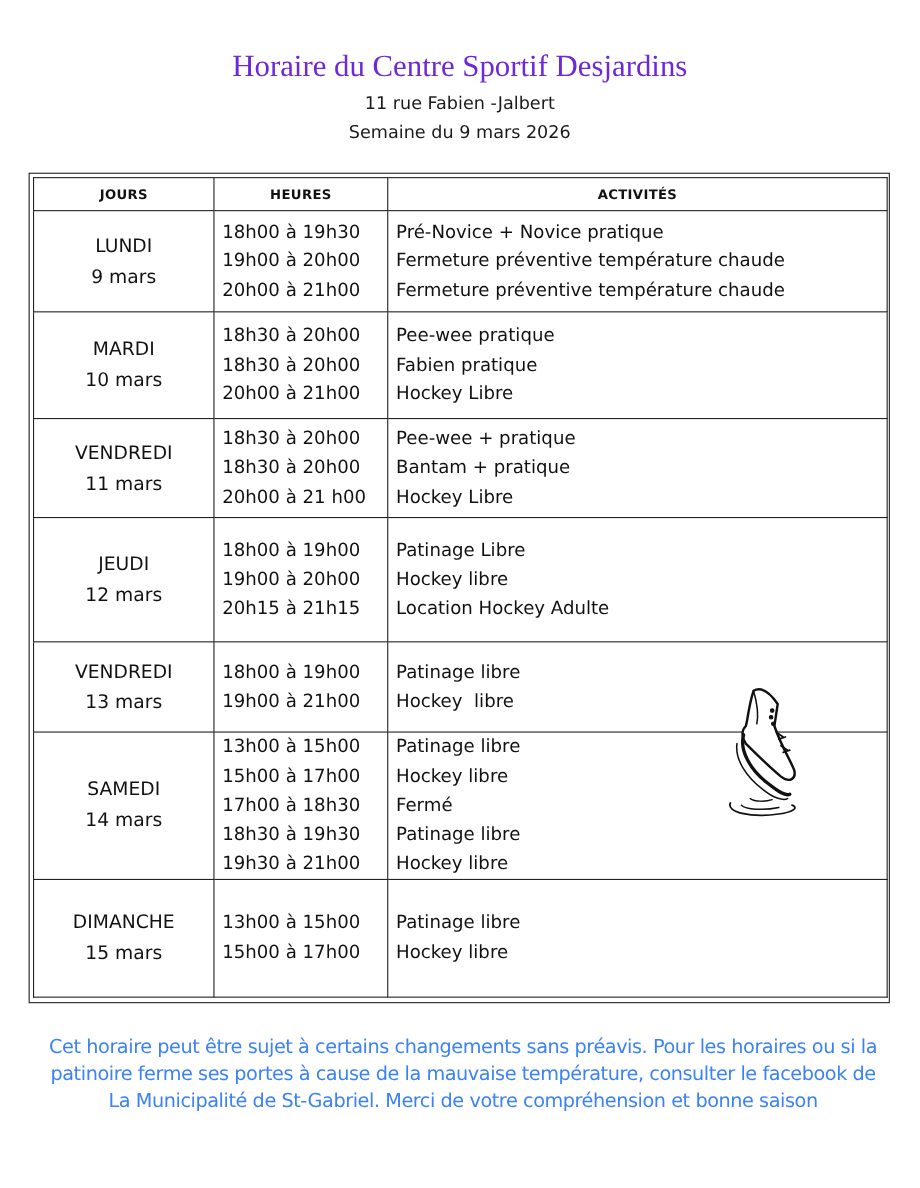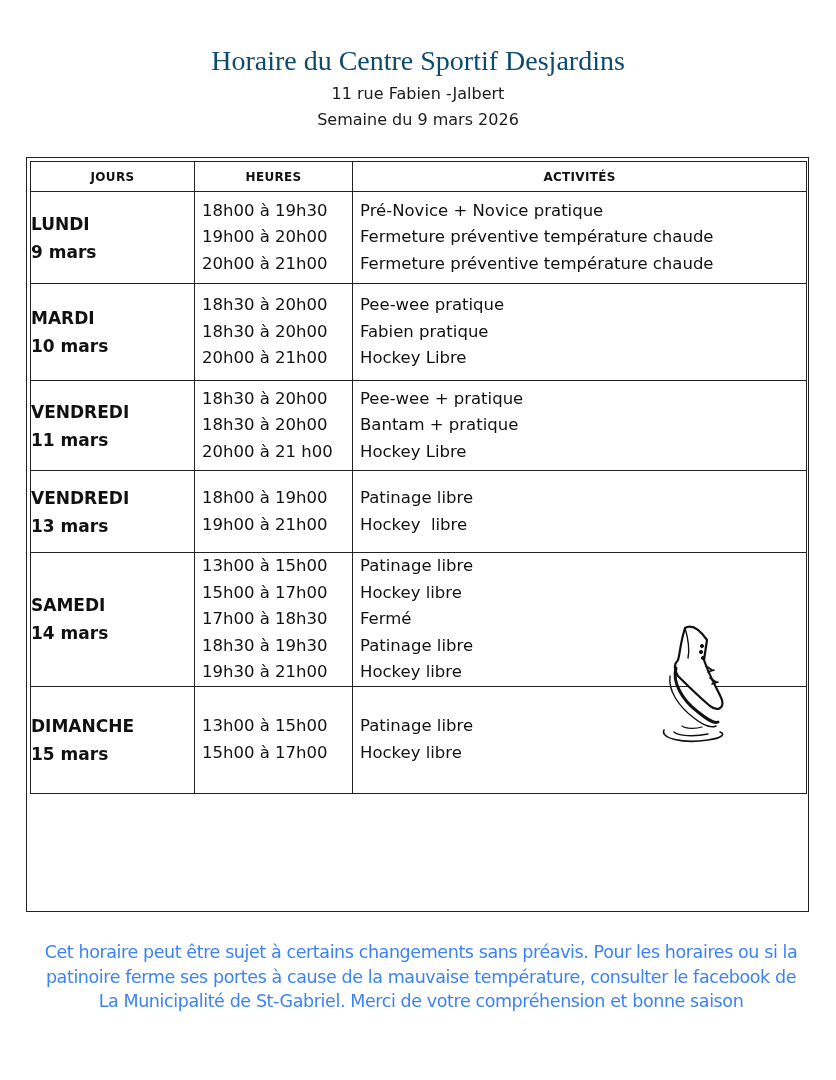--- a/index.html
+++ b/index.html
@@ -1,32 +1,32 @@
 <!DOCTYPE html>
 <html><head>
   <meta charset="utf-8">
   <style>
     html, body { margin: 0; padding: 0; background: #ffffff; }
     body { width: 836px; height: 1080px; position: relative; overflow: hidden; color: #111; }
     .title { position: absolute; left: 0; width: 836px; top: 44px; text-align: center;
-             font-family: "Liberation Serif", serif; font-size: 28px; line-height: 34px; color: #0c4a6e; }
+             font-family: "Liberation Serif", serif; font-size: 28px; line-height: 34px; color: #6d28d9; }
     .sub { position: absolute; left: 0; width: 836px; text-align: center;
            font-family: "DejaVu Sans", sans-serif; font-size: 16px; line-height: 20px; color: #1a1a1a; }
     .sub1 { top: 84px; }
     .sub2 { top: 110px; }
 
     .frame { position: absolute; left: 26px; top: 157px; width: 783px; height: 755px;
              border: 1px solid #222; box-sizing: border-box; }
     table.sched { position: absolute; left: 30px; top: 161px; width: 776px;
                   border-collapse: collapse; table-layout: fixed;
                   font-family: "DejaVu Sans", sans-serif; color: #111; }
     table.sched td, table.sched th { border: 1.6px solid #222; padding: 0; vertical-align: middle; }
     col.c1 { width: 164px; } col.c2 { width: 158px; } col.c3 { width: 454px; }
     th { font-weight: bold; font-size: 12px; height: 29px; text-align: center; letter-spacing: 0.3px; }
-    td.day { font-weight: bold; font-size: 17px; line-height: 28px; margin-left: 40px; }
+    td.day { text-align: center; font-weight: normal; font-size: 17px; line-height: 28px; margin-left: 40px; }
     td.hours, td.acts { font-size: 16.5px; line-height: 26.5px; padding-left: 7px !important; }
     .line { display: block; white-space: pre; }
     .skate { position: absolute; left: 652px; top: 620px; width: 80px; height: 128px; }
     .note { position: absolute; left: 41px; top: 940px; width: 760px;
             font-family: "DejaVu Sans", sans-serif; font-size: 17.5px; line-height: 24.5px;
             color: #3b82f6; letter-spacing: -0.4px; text-align: center; }
   </style>
 </head>
 <body>
 
@@ -90,20 +90,36 @@
           <span class="line">18h30 à 20h00</span>
           <span class="line">18h30 à 20h00</span>
           <span class="line">20h00 à 21 h00</span>
         </td>
         <td class="acts">
           <span class="line">Pee-wee + pratique</span>
           <span class="line">Bantam + pratique</span>
           <span class="line">Hockey Libre</span>
         </td>
       </tr>
+      <tr style="height: 113px;">
+        <td class="day">
+          <span class="line">JEUDI</span>
+          <span class="line">12 mars</span>
+        </td>
+        <td class="hours">
+          <span class="line">18h00 à 19h00</span>
+          <span class="line">19h00 à 20h00</span>
+          <span class="line">20h15 à 21h15</span>
+        </td>
+        <td class="acts">
+          <span class="line">Patinage Libre</span>
+          <span class="line">Hockey libre</span>
+          <span class="line">Location Hockey Adulte</span>
+        </td>
+      </tr>
       <tr style="height: 82px;">
         <td class="day">
           <span class="line">VENDREDI</span>
           <span class="line">13 mars</span>
         </td>
         <td class="hours">
           <span class="line">18h00 à 19h00</span>
           <span class="line">19h00 à 21h00</span>
         </td>
         <td class="acts">

